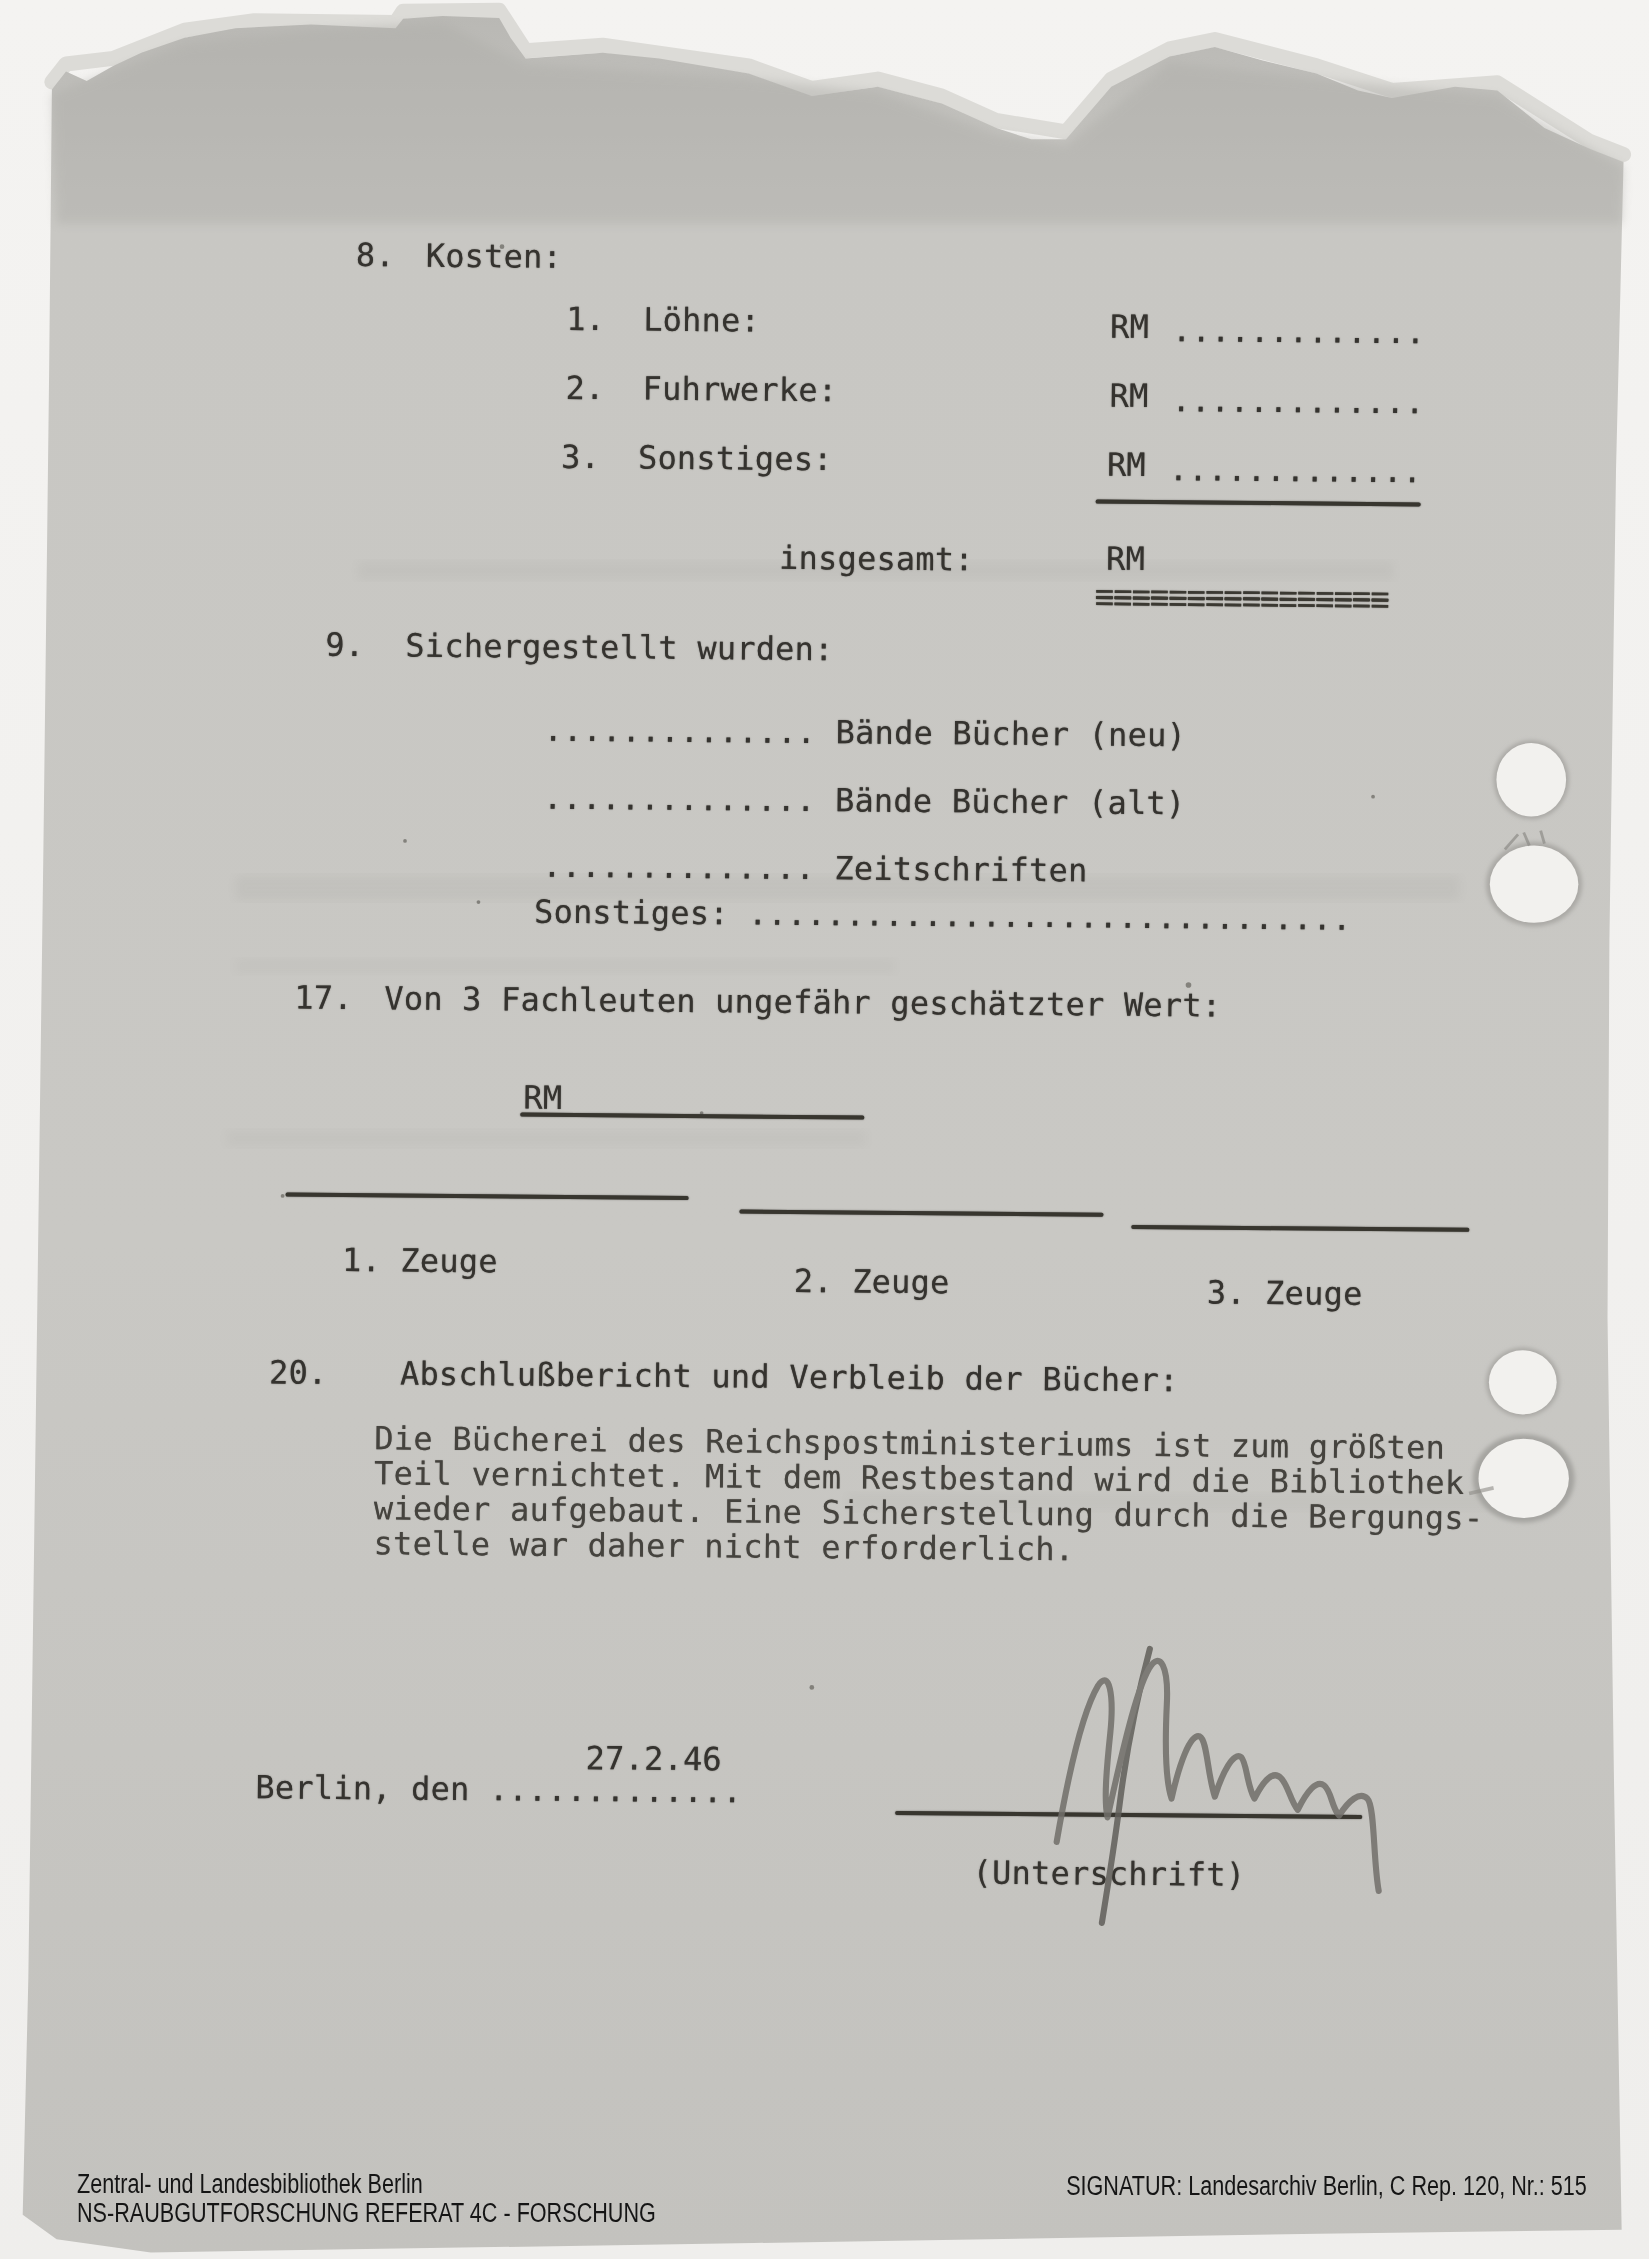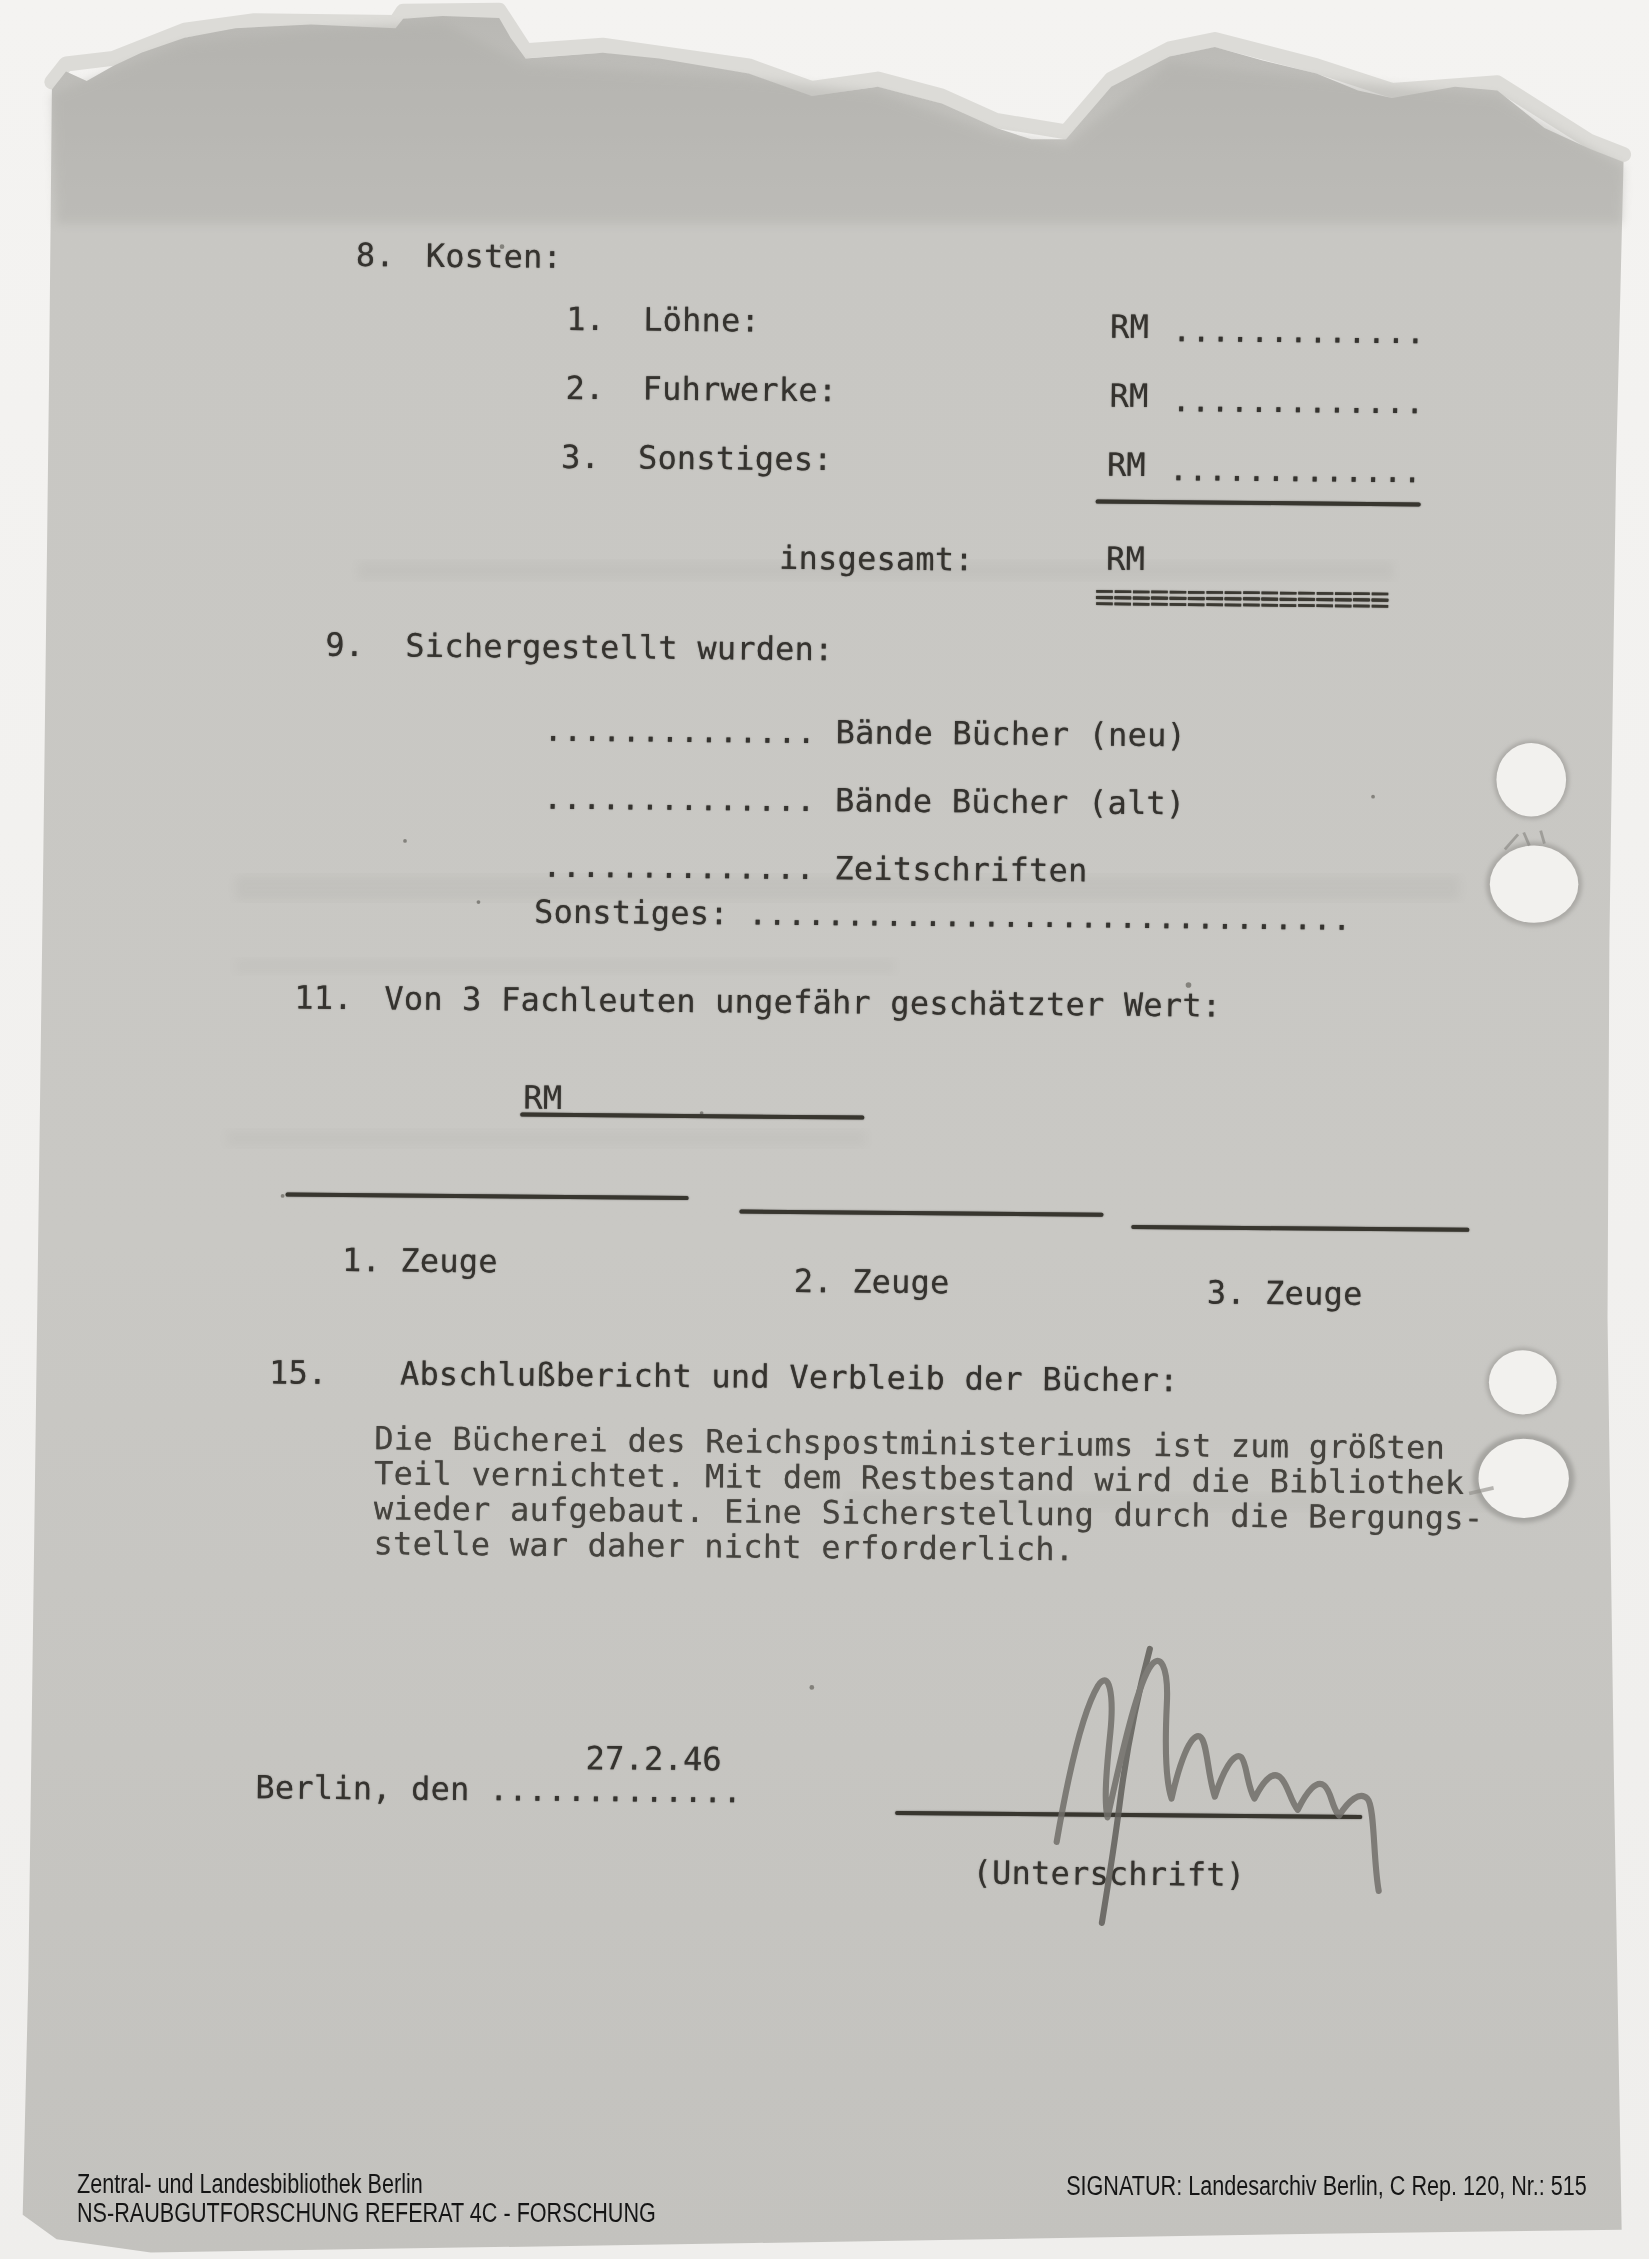--- a/index.html
+++ b/index.html
@@ -113,33 +113,33 @@
     <span class="t eq" style="left:1100px;top:571px">================</span>
 
     <span class="t" style="left:331px;top:623px">9.</span>
     <span class="t" style="left:411px;top:623px">Sichergestellt wurden:</span>
 
     <span class="t" style="left:550px;top:706px">.............. Bände Bücher (neu)</span>
     <span class="t" style="left:550px;top:774px">.............. Bände Bücher (alt)</span>
     <span class="t" style="left:550px;top:842px">.............. Zeitschriften</span>
     <span class="t" style="left:542px;top:888px">Sonstiges: ...............................</span>
 
-    <span class="t" style="left:303px;top:976px">11.</span>
+    <span class="t" style="left:303px;top:976px">17.</span>
     <span class="t" style="left:393px;top:976px">Von 3 Fachleuten ungefähr geschätzter Wert:</span>
     <span class="t" style="left:533px;top:1074px">RM</span>
     <div class="rule" style="left:530px;top:1108px;width:344px"></div>
 
     <div class="rule" style="left:296px;top:1190px;width:403px"></div>
     <div class="rule" style="left:750px;top:1203px;width:364px"></div>
     <div class="rule" style="left:1142px;top:1215px;width:338px"></div>
     <span class="t" style="left:353px;top:1238px">1. Zeuge</span>
     <span class="t" style="left:805px;top:1255px">2. Zeuge</span>
     <span class="t" style="left:1218px;top:1263px">3. Zeuge</span>
 
-    <span class="t" style="left:281px;top:1351px">15.</span>
+    <span class="t" style="left:281px;top:1351px">20.</span>
     <span class="t" style="left:412px;top:1351px">Abschlußbericht und Verbleib der Bücher:</span>
     <span class="t light" style="left:387px;top:1416px">Die Bücherei des Reichspostministeriums ist zum größten</span>
     <span class="t light" style="left:387px;top:1451px">Teil vernichtet. Mit dem Restbestand wird die Bibliothek</span>
     <span class="t light" style="left:387px;top:1486px">wieder aufgebaut. Eine Sicherstellung durch die Bergungs-</span>
     <span class="t light" style="left:387px;top:1521px">stelle war daher nicht erforderlich.</span>
 
     <span class="t" style="left:601px;top:1734px">27.2.46</span>
     <span class="t" style="left:271px;top:1766px">Berlin, den .............</span>
 
     <div class="rule" style="left:911px;top:1803px;width:467px"></div>

